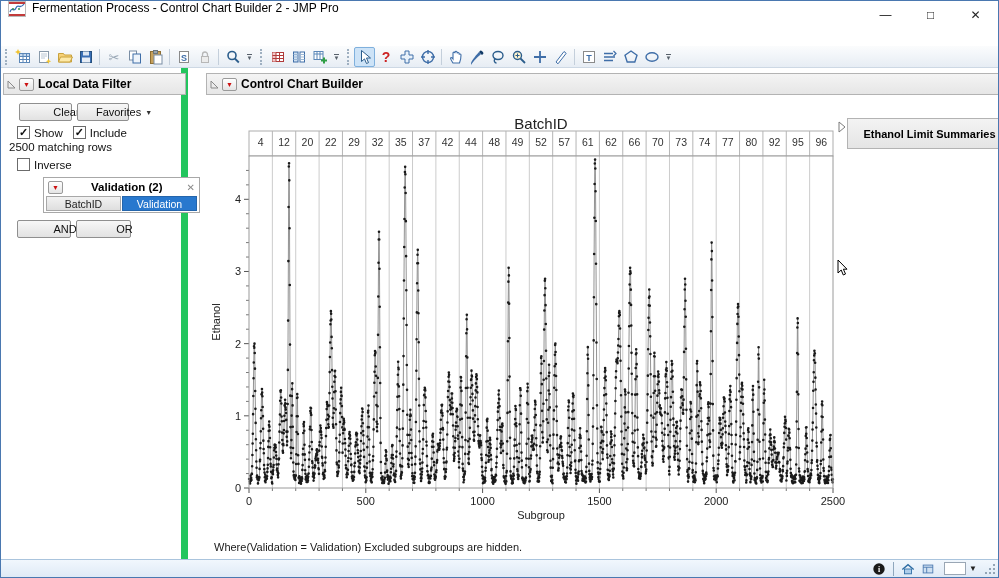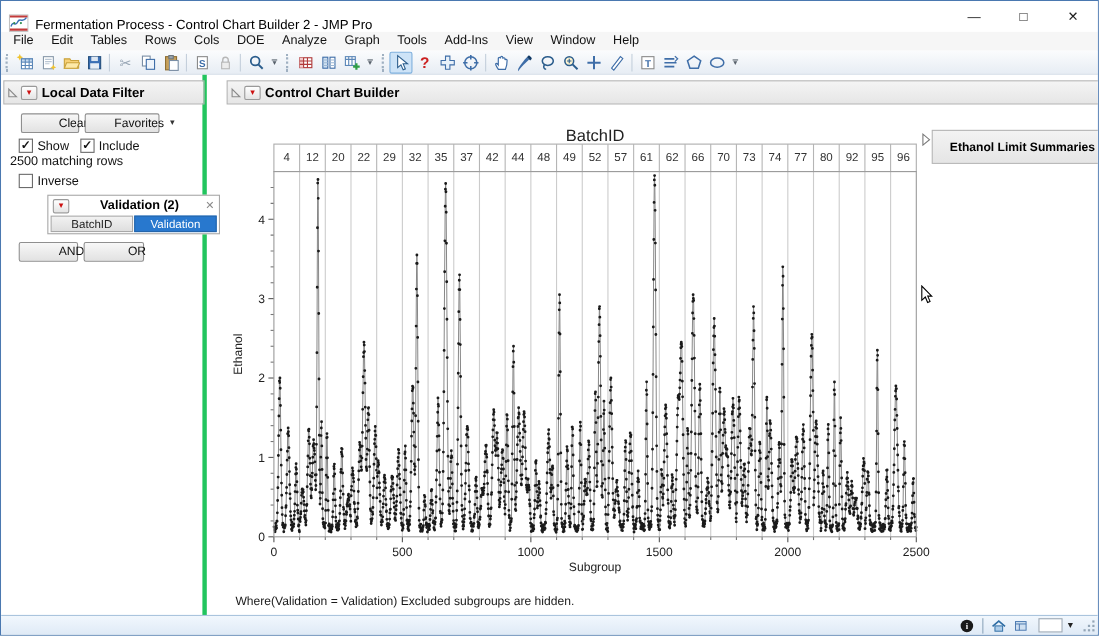--- a/index.html
+++ b/index.html
@@ -1,40 +1,40 @@
 <!DOCTYPE html>
 <html><head>
 <meta charset="utf-8">
 <style>
   html,body{margin:0;padding:0;background:#9aa8b8;font-family:"Liberation Sans",sans-serif;}
   *{box-sizing:border-box;}
   .window{position:relative;width:999px;height:578px;background:#fff;border:1px solid #4a78b0;overflow:hidden;}
   
-  .titlebar{position:absolute;left:0;top:0;width:100%;height:28px;background:#fff;display:flex;align-items:flex-end;}
+  .titlebar{position:absolute;left:0;top:0;width:100%;height:28px;background:#fff;display:flex;align-items:flex-start;}
   .app-icon{width:18px;height:16px;margin-left:7px;display:inline-flex;}
   .title-text{font-size:12px;color:#000;margin-left:6px;flex:1;white-space:nowrap;}
   .win-controls{display:flex;height:28px;}
   .win-btn{width:45px;height:28px;display:flex;align-items:center;justify-content:center;font-size:12px;color:#222;}
   
   .menubar{position:absolute;left:0;top:28px;width:100%;height:17px;background:#f6f6f6;display:flex;align-items:center;padding-left:3px;}
   .menu-item{font-size:11.5px;color:#111;padding:1px 8px;line-height:15px;}
   
   .toolbar{position:absolute;left:0;top:45px;width:100%;height:22px;background:linear-gradient(#fbfcfd,#e7edf4);border-bottom:1px solid #cdd8e4;display:flex;align-items:center;padding-left:2px;}
   .tb-group{display:flex;align-items:center;height:22px;margin-right:2px;}
   .tb-handle{width:4px;height:16px;border-left:2px dotted #9fb0c1;margin:0 3px 0 2px;}
   .tb-btn{width:21px;height:20px;display:inline-flex;align-items:center;justify-content:center;border:1px solid transparent;border-radius:2px;}
   .tb-btn.selected{background:#cde3f7;border-color:#7fb0dd;}
   .tb-btn svg{width:16px;height:16px;}
   .tb-sep{width:1px;height:16px;background:#c4cfdb;margin:0 3px;}
   .tb-more{display:flex;flex-direction:column;align-items:center;justify-content:center;width:9px;height:18px;margin:0 2px;color:#57606a;}
   .tb-more .bar{width:5px;height:1px;background:#57606a;margin-bottom:1px;}
   .tb-more .car{font-size:6px;line-height:4px;}
   
   .content{position:absolute;left:0;top:67px;width:100%;height:493px;background:#fff;}
-  .filter-panel{position:absolute;left:0;top:0;width:187px;height:100%;border-right:4px solid #22c55e;}
+  .filter-panel{position:absolute;left:0;top:0;width:187px;height:100%;border-right:7px solid #22c55e;}
   .report-panel{position:absolute;left:203px;top:0;width:812px;height:100%;}
   .panel-header{position:absolute;height:22px;background:linear-gradient(#f4f4f4,#e6e6e6);border:1px solid #b3b3b3;display:flex;align-items:center;}
   .disc-tri{width:11px;height:11px;margin:0 2px 0 2px;}
   .red-tri-btn{width:15px;height:13px;background:linear-gradient(#fff,#e4e4e4);border:1px solid #9a9a9a;border-radius:2px;display:inline-flex;align-items:center;justify-content:center;font-size:7px;color:#c11;margin-right:4px;}
   .panel-title{font-size:12px;font-weight:bold;color:#000;white-space:nowrap;}
   
   .btn{position:absolute;height:18px;background:linear-gradient(#f7f7f7,#e2e2e2);border:1px solid #8f8f8f;border-radius:2px;font-size:11px;color:#111;display:flex;align-items:center;justify-content:center;padding-left:42px;}
   .caret{font-size:7px;margin-left:4px;color:#333;}
   .checkrow{position:absolute;display:flex;align-items:center;font-size:11.5px;color:#111;}
   .checkbox{width:13px;height:13px;background:#fff;border:1px solid #6b6b6b;display:inline-flex;align-items:center;justify-content:center;font-size:11px;font-weight:bold;color:#111;line-height:11px;margin-right:4px;}
@@ -80,35 +80,20 @@
         </svg>
     </span>
     <span class="title-text">Fermentation Process - Control Chart Builder 2 - JMP Pro</span>
     <div class="win-controls">
       <span class="win-btn">—</span>
       <span class="win-btn">□</span>
       <span class="win-btn">✕</span>
     </div>
   </div>
 
-  <div class="menubar" id="menubar">
-      <span class="menu-item">File</span>
-      <span class="menu-item">Edit</span>
-      <span class="menu-item">Tables</span>
-      <span class="menu-item">Rows</span>
-      <span class="menu-item">Cols</span>
-      <span class="menu-item">DOE</span>
-      <span class="menu-item">Analyze</span>
-      <span class="menu-item">Graph</span>
-      <span class="menu-item">Tools</span>
-      <span class="menu-item">Add-Ins</span>
-      <span class="menu-item">View</span>
-      <span class="menu-item">Window</span>
-      <span class="menu-item">Help</span>
-    </div>
 
   <div class="toolbar" id="toolbar">
       <div class="tb-group">
         <span class="tb-handle"></span>
         <span class="tb-btn">
           <svg viewBox="0 0 16 16">
             <rect x="4.5" y="4.5" width="10" height="9" fill="#fff" stroke="#5b87b8"></rect>
             <rect x="4.5" y="4.5" width="10" height="3" fill="#c5d9ee" stroke="#5b87b8"></rect>
             <path d="M8 4.5v9M11.5 4.5v9M4.5 10.5h10" stroke="#5b87b8" fill="none"></path>
             <path d="M3 0l.9 2.1L6 3l-2.1.9L3 6l-.9-2.1L0 3l2.1-.9z" fill="#f0c330"></path>
@@ -299,21 +284,21 @@
     <div class="filter-panel">
       <div class="panel-header" style="left:2px;top:5px;width:183px;">
         <svg class="disc-tri" viewBox="0 0 11 11">
             <polygon points="2,2 2,9 9,9" fill="none" stroke="#8a8a8a"></polygon>
           </svg>
         <span class="red-tri-btn">▼</span>
         <span class="panel-title">Local Data Filter</span>
       </div>
 
       <div class="btn" style="left:18px;top:35px;width:53px;">Clear</div>
-      <div class="btn" style="left:76px;top:35px;width:68px;text-align:right;">
+      <div class="btn" style="left:76px;top:35px;width:52px;text-align:right;">
         <span>Favorites</span>
         <span class="caret">▼</span>
       </div>
 
       <div class="checkrow" style="left:16px;top:58px;">
         <span class="checkbox">✓</span>
         <span style="margin-right:10px;">Show</span>
         <span class="checkbox">✓</span>
         <span>Include</span>
       </div>

